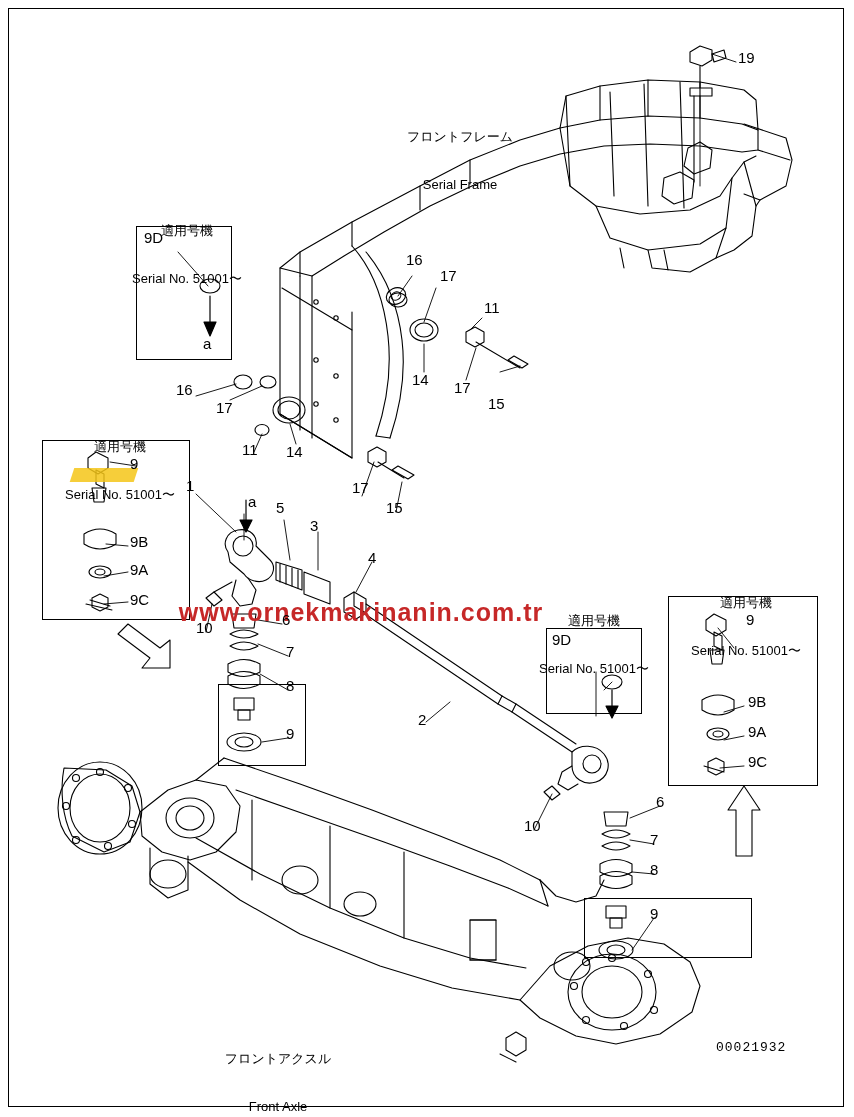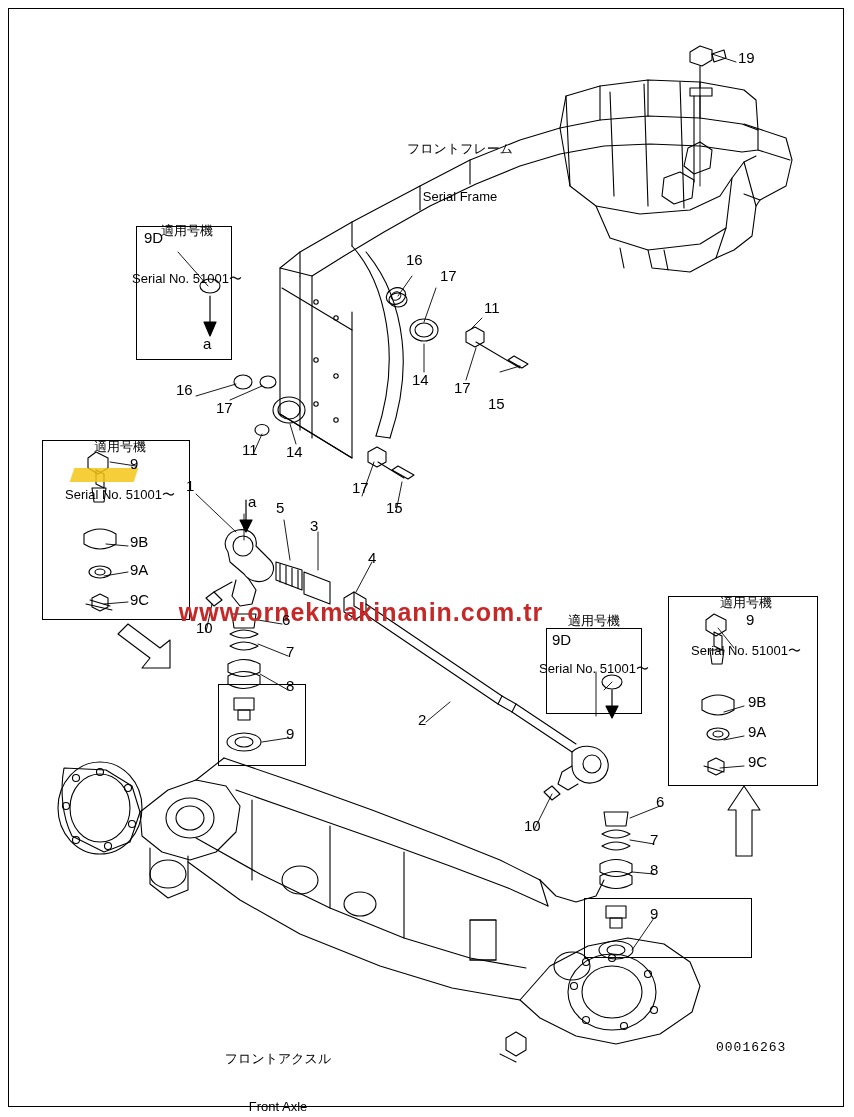--- a/index.html
+++ b/index.html
@@ -269,21 +269,21 @@
   <div class="box" style="left:42px;top:440px;width:148px;height:180px;"></div>
   <div class="box" style="left:218px;top:684px;width:88px;height:82px;"></div>
   <div class="box" style="left:546px;top:628px;width:96px;height:86px;"></div>
   <div class="box" style="left:668px;top:596px;width:150px;height:190px;"></div>
   <div class="box" style="left:584px;top:898px;width:168px;height:60px;"></div>
 
   <div class="hl" style="left:72px;top:468px;width:64px;height:14px;transform:skewX(-18deg);"></div>
 
   <div class="wm2">www.ornekmakinanin.com.tr</div>
 
-  <div class="cap" style="left:380px;top:108px;width:160px;">
+  <div class="cap" style="left:380px;top:96px;width:160px;">
     <div>フロントフレーム</div>
     <div>Serial Frame</div>
   </div>
   <div class="cap" style="left:198px;top:1018px;width:160px;">
     <div>フロントアクスル</div>
     <div>Front Axle</div>
   </div>
 
   <div class="cap" style="left:102px;top:190px;width:170px;">
     <div>適用号機</div>
@@ -344,15 +344,15 @@
   <div class="lbl" style="left:746px;top:612px;">9</div>
   <div class="lbl" style="left:748px;top:694px;">9B</div>
   <div class="lbl" style="left:748px;top:724px;">9A</div>
   <div class="lbl" style="left:748px;top:754px;">9C</div>
 
   <div class="lbl" style="left:656px;top:794px;">6</div>
   <div class="lbl" style="left:650px;top:832px;">7</div>
   <div class="lbl" style="left:650px;top:862px;">8</div>
   <div class="lbl" style="left:650px;top:906px;">9</div>
 
-  <div class="code" style="left:716px;top:1040px;">00016263</div>
+  <div class="code" style="left:716px;top:1040px;">00021932</div>
 
 </div>
 
 </body></html>

